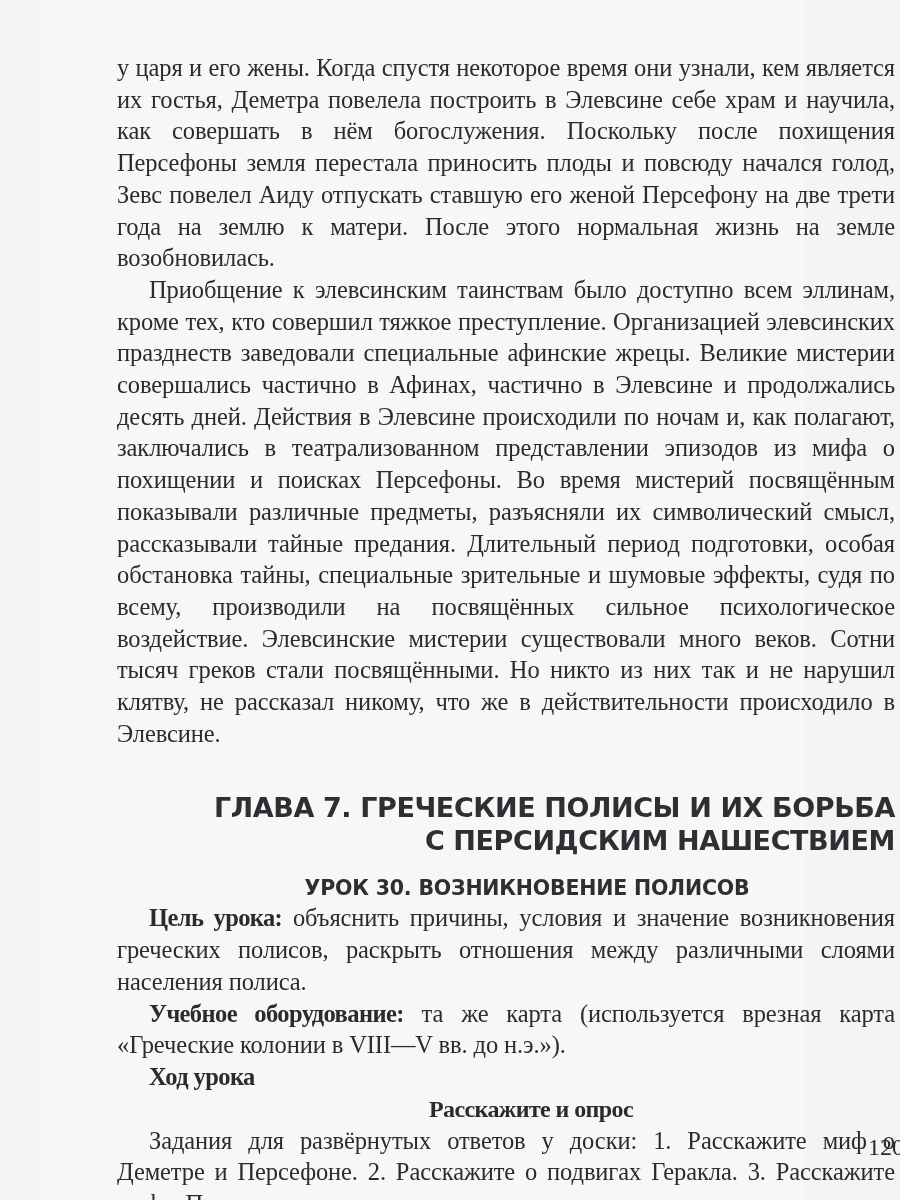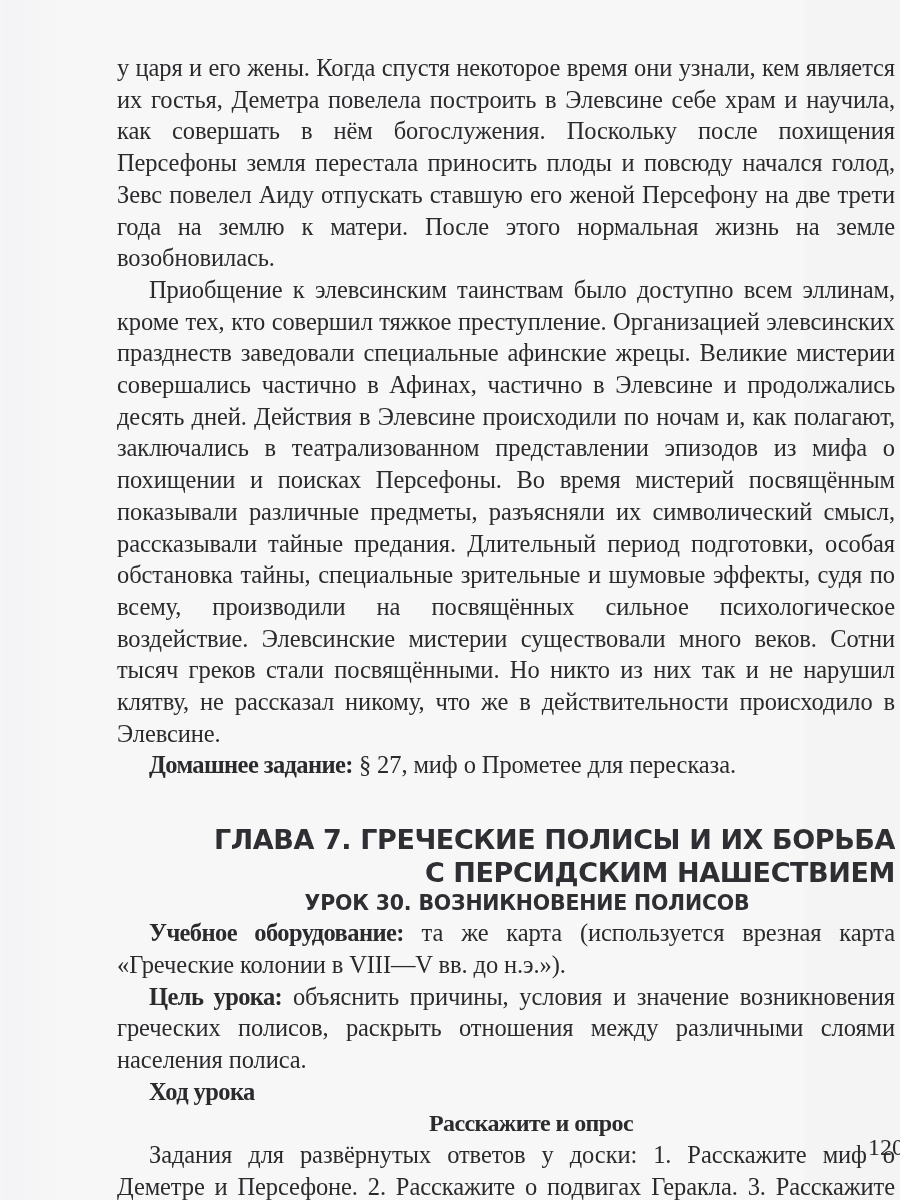--- a/index.html
+++ b/index.html
@@ -50,21 +50,21 @@
       text-align: right;
       font-family: "DejaVu Sans", "Liberation Sans", sans-serif;
       font-weight: bold;
       font-size: 27px;
       line-height: 33px;
       letter-spacing: -0.4px;
       color: #2e2e33;
       padding-left: 10px;
     }
     .lesson {
-      margin-top: 0;
+      margin-top: 17px;
       text-align: center;
       font-family: "DejaVu Sans", "Liberation Sans", sans-serif;
       font-weight: bold;
       font-size: 20.5px;
       line-height: 28px;
       letter-spacing: -0.2px;
       color: #2e2e33;
       padding-left: 42px;
     }
     .gap-sm { margin-top: 10px; }
@@ -93,32 +93,31 @@
 <body>
 
 <div class="page">
 
   <div class="content">
 
     <p class="body">у царя и его жены. Когда спустя некоторое время они узнали, кем является их гостья, Деметра повелела построить в Элевсине себе храм и научила, как совершать в нём богослужения. Поскольку после похищения Персефоны земля перестала приносить плоды и повсюду начался голод, Зевс повелел Аиду отпускать ставшую его женой Персефону на две трети года на землю к матери. После этого нормальная жизнь на земле возобновилась.</p>
 
     <p class="body indent">Приобщение к элевсинским таинствам было доступно всем эллинам, кроме тех, кто совершил тяжкое преступление. Организацией элевсинских празднеств заведовали специальные афинские жрецы. Великие мистерии совершались частично в Афинах, частично в Элевсине и продолжались десять дней. Действия в Элевсине происходили по ночам и, как полагают, заключались в театрализованном представлении эпизодов из мифа о похищении и поисках Персефоны. Во время мистерий посвящённым показывали различные предметы, разъясняли их символический смысл, рассказывали тайные предания. Длительный период подготовки, особая обстановка тайны, специальные зрительные и шумовые эффекты, судя по всему, производили на посвящённых сильное психологическое воздействие. Элевсинские мистерии существовали много веков. Сотни тысяч греков стали посвящёнными. Но никто из них так и не нарушил клятву, не рассказал никому, что же в действительности происходило в Элевсине.</p>
 
-    <p class="body indent"><span class="bold-label">Домашнее задание:</span><span> § 27, миф о Прометее для пересказа.</span></p>
 
     <div class="chapter">
       <div>ГЛАВА 7. ГРЕЧЕСКИЕ ПОЛИСЫ И ИХ БОРЬБА</div>
       <div>С ПЕРСИДСКИМ НАШЕСТВИЕМ</div>
     </div>
 
     <div class="lesson">УРОК 30. ВОЗНИКНОВЕНИЕ ПОЛИСОВ</div>
 
+    <p class="body indent gap-sm"><span class="bold-label">Цель урока:</span><span> объяснить причины, условия и значение возникновения греческих полисов, раскрыть отношения между различными слоями населения полиса.</span></p>
+
     <p class="body indent gap-md"><span class="bold-label">Учебное оборудование:</span><span> та же карта (используется врезная карта «Греческие колонии в VIII—V вв. до н.э.»).</span></p>
-
-    <p class="body indent gap-sm"><span class="bold-label">Цель урока:</span><span> объяснить причины, условия и значение возникновения греческих полисов, раскрыть отношения между различными слоями населения полиса.</span></p>
 
     <p class="body indent gap-md"><span class="bold-label">Ход урока</span></p>
 
     <div class="subhead">Расскажите и опрос</div>
 
     <p class="body indent"><span class="italic">Задания для развёрнутых ответов у доски:</span><span> 1. Расскажите миф о Деметре и Персефоне. 2. Расскажите о подвигах Геракла. 3. Расскажите миф о Прометее.</span></p>
 
   </div>
 
   <div class="page-number">120</div>

